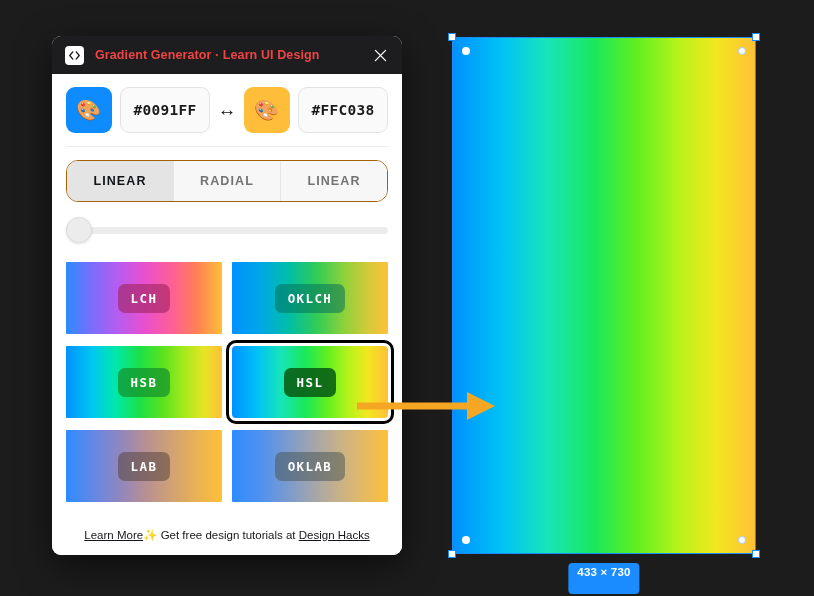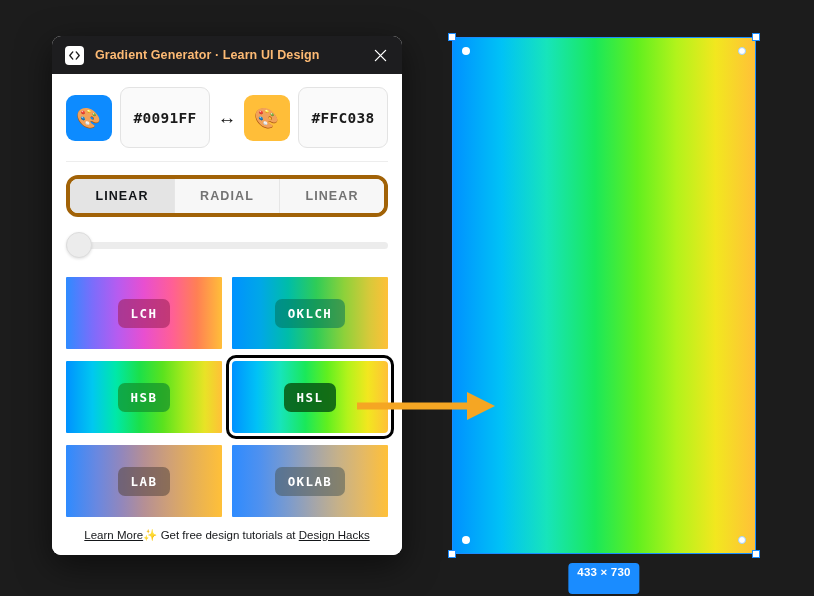--- a/index.html
+++ b/index.html
@@ -47,21 +47,21 @@
     border-radius: 4px;
     background: #ffffff;
     display: flex;
     align-items: center;
     justify-content: center;
     flex: 0 0 19px;
   }
   .tb-icon svg { display:block; }
   .tb-title {
     margin-left: 11px;
-    color: #fdba74;
+    color: #ef4444;
     font-size: 12.5px;
     font-weight: bold;
     letter-spacing: 0.1px;
     white-space: nowrap;
   }
   .tb-close {
     margin-left: auto;
     width: 24px; height: 24px;
     display: flex; align-items: center; justify-content: center;
     cursor: pointer;
@@ -87,21 +87,21 @@
   .swatch {
     width: 46px; height: 46px;
     border-radius: 9px;
     display: flex; align-items: center; justify-content: center;
     flex: 0 0 46px;
     cursor: pointer;
   }
   .swatch .emoji { font-size: 20px; line-height: 1; }
   .hexfield {
     flex: 1 1 auto;
-    height: 61px;
+    height: 46px;
     margin-left: 8px;
     border: 1px solid #e3e3e3;
     border-radius: 9px;
     background: #fafafa;
     display: flex;
     align-items: center;
     justify-content: center;
     font-family: "DejaVu Sans Mono", monospace;
     font-size: 14.5px;
     font-weight: bold;
@@ -115,21 +115,21 @@
     display: flex; align-items: center; justify-content: center;
     cursor: pointer;
     font-size: 19px;
     color: #111;
   }
 
   
   .tabs {
     display: flex;
     margin-top: 13px;
-    border: 4px solid #a16207;
+    border: 1px solid #a16207;
     border-radius: 12px;
     overflow: hidden;
     height: 42px;
   }
   .tab {
     flex: 1 1 0;
     display: flex; align-items: center; justify-content: center;
     font-size: 12.5px;
     font-weight: bold;
     letter-spacing: 1.1px;

